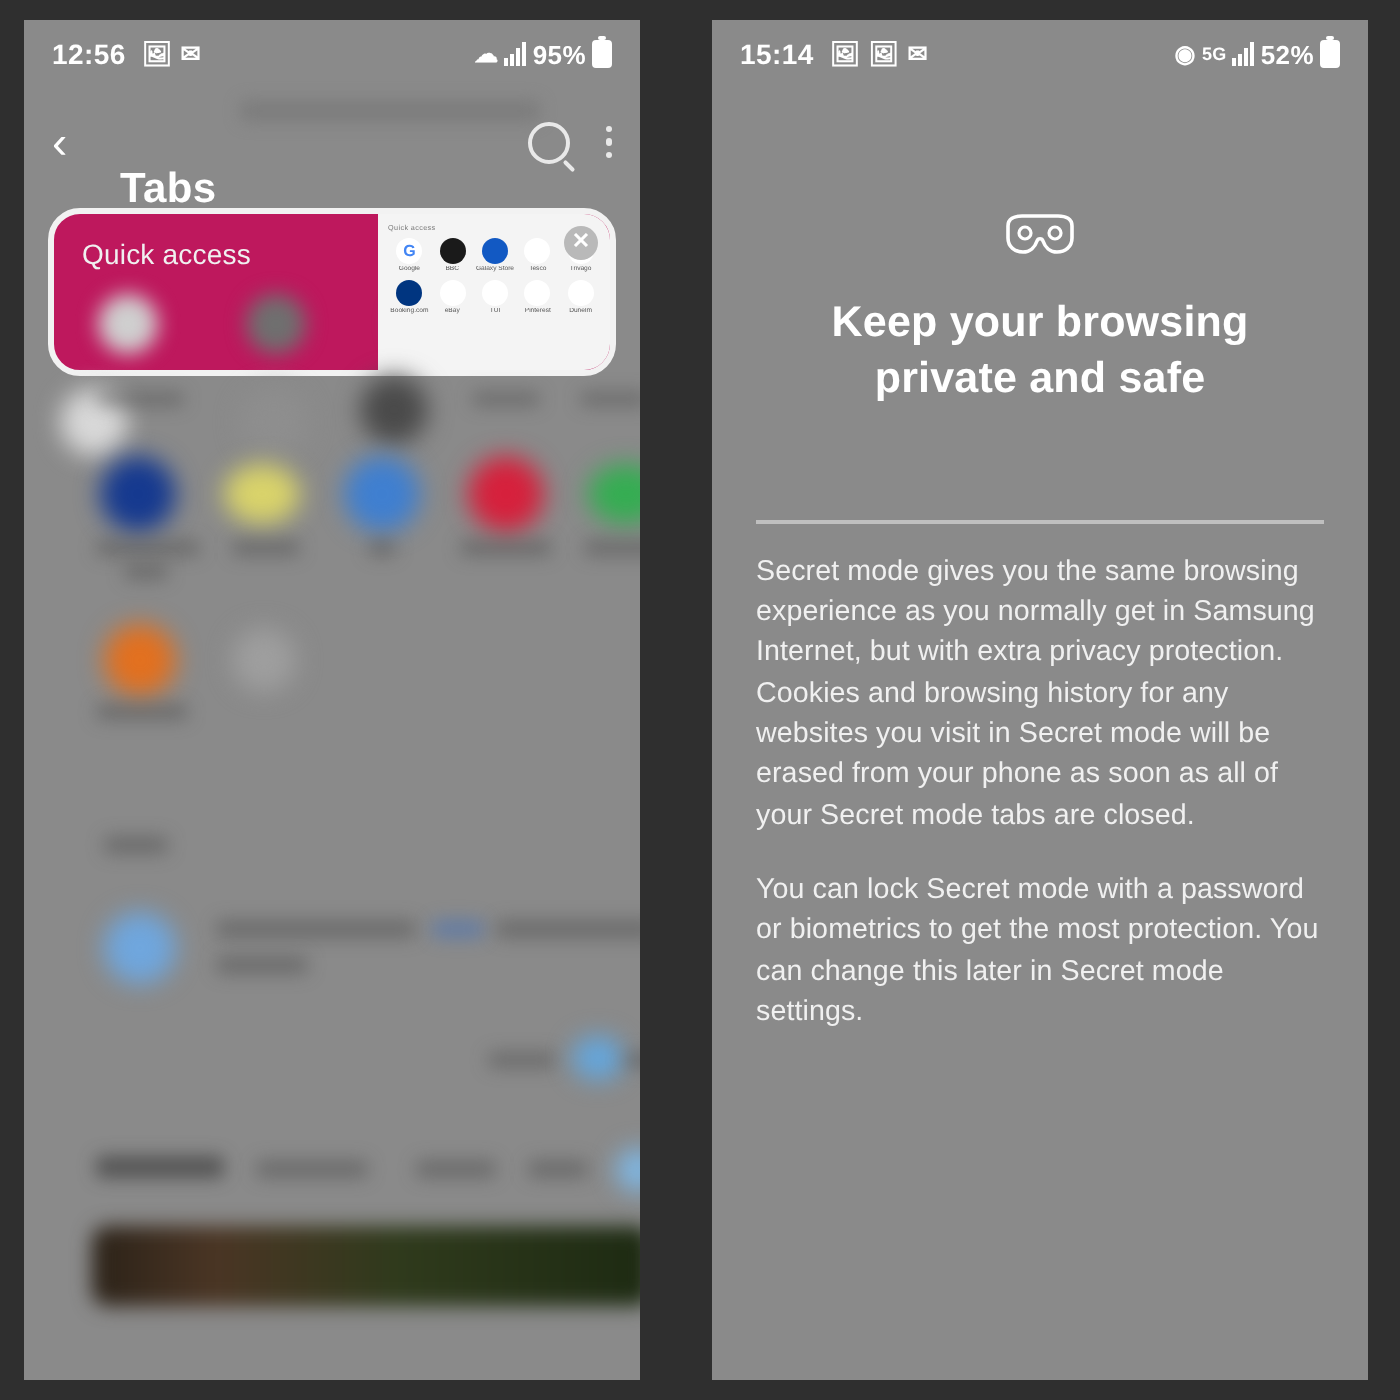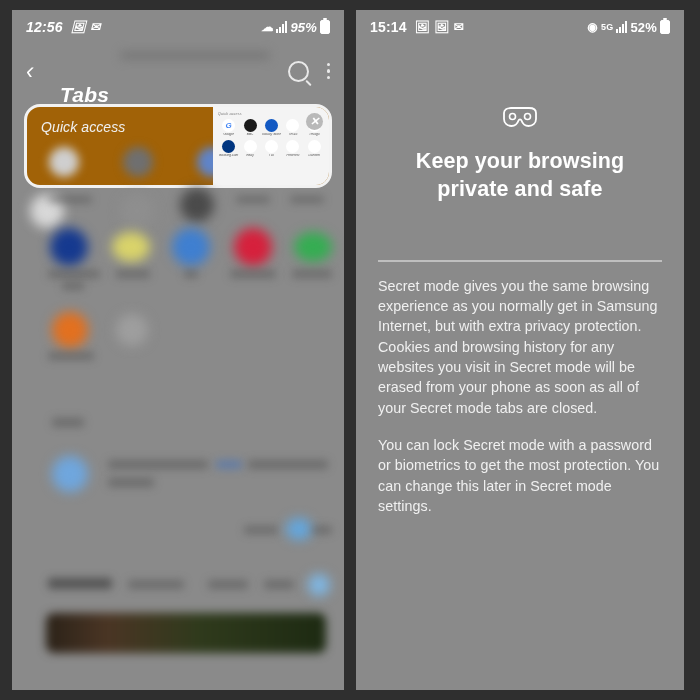--- a/index.html
+++ b/index.html
@@ -22,21 +22,21 @@
   }
 
   
   .panel {
     position: absolute;
     top: 10px;
     height: 680px;
     background: #8a8a8a;
     overflow: hidden;
   }
-  #panel-left  { left: 12px;  width: 332px; font-style: italic; }
+  #panel-left  { left: 12px;  width: 308px; }
   #panel-right { left: 356px; width: 328px; }
 
   
   .statusbar {
     position: relative;
     height: 34px;
     display: flex;
     align-items: center;
     padding: 0 14px;
     color: #ffffff;
@@ -154,21 +154,21 @@
     filter: blur(4px);
     border-radius: 4px;
   }
 
   
   .qa-card {
     position: relative;
     margin: 6px 12px 0 12px;
     height: 78px;
     border-radius: 16px;
-    background: #a16207;
+    background: #be185d;
     border: 3px solid #f2f2f2;
     display: flex;
     overflow: hidden;
   }
   .qa-label {
     color: #f0f0f0;
     font-size: 14px;
     padding: 12px 0 0 14px;
     flex: 1;
     letter-spacing: .1px;

